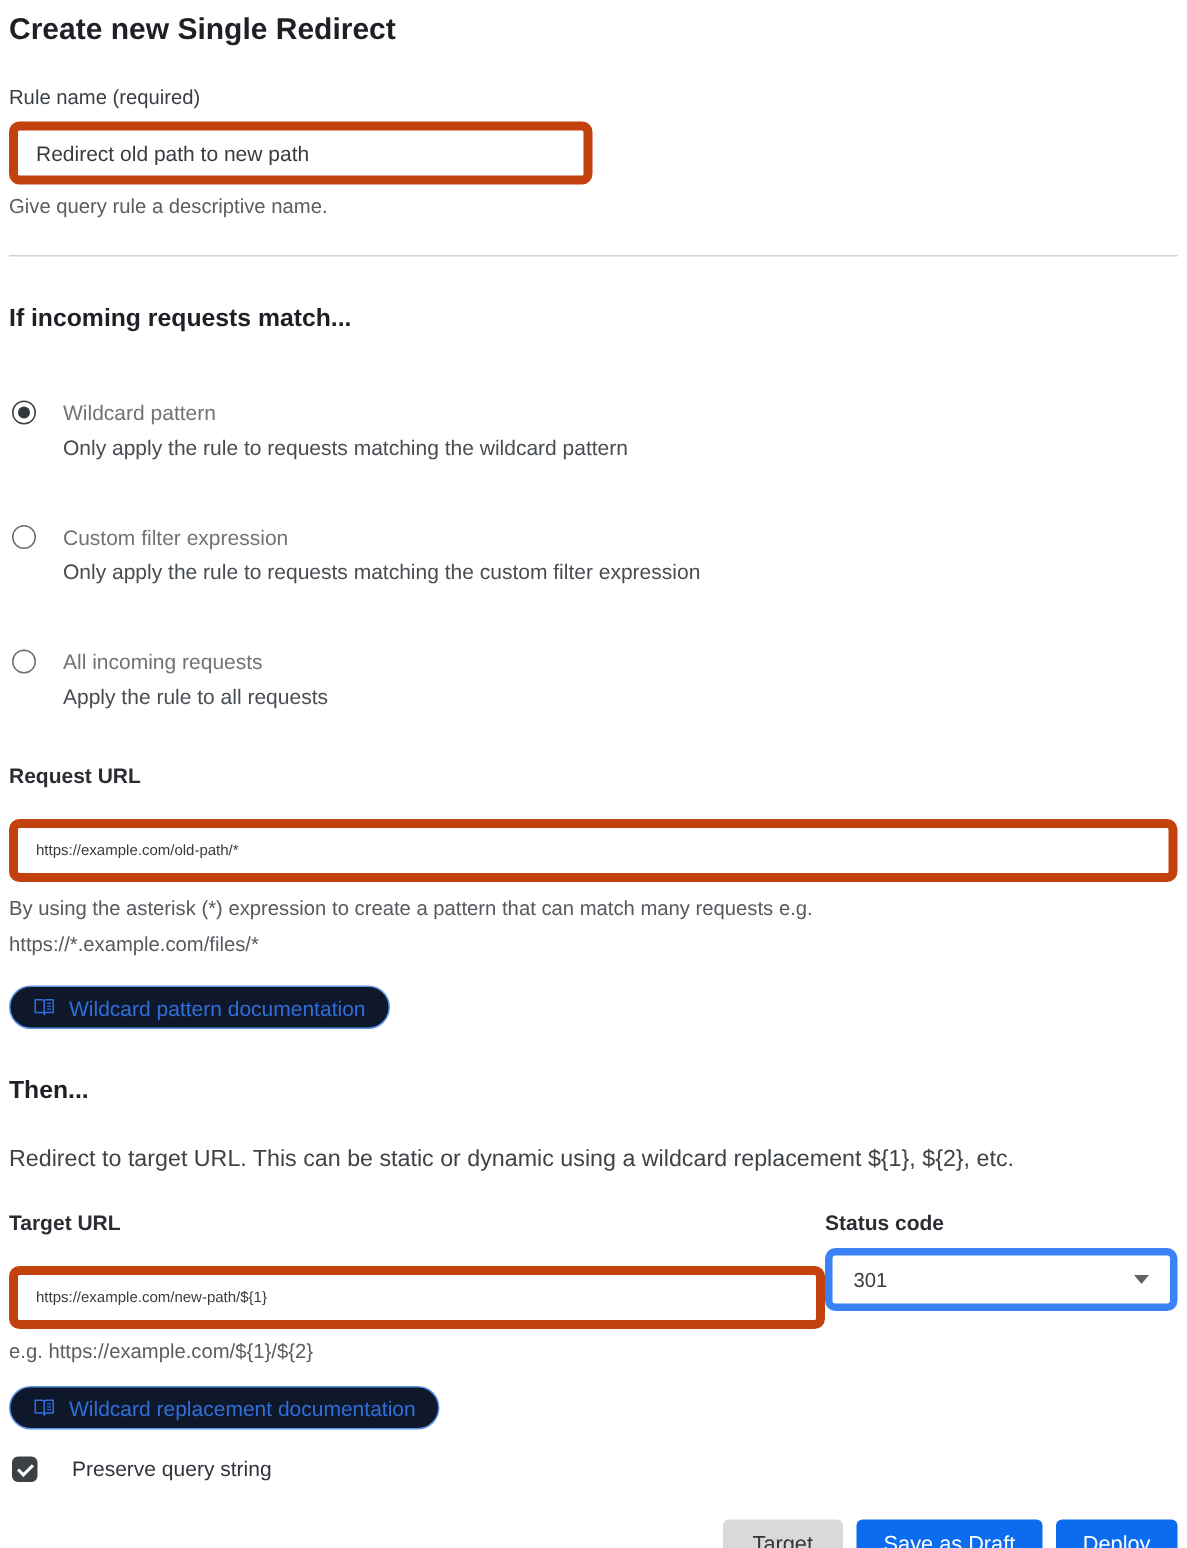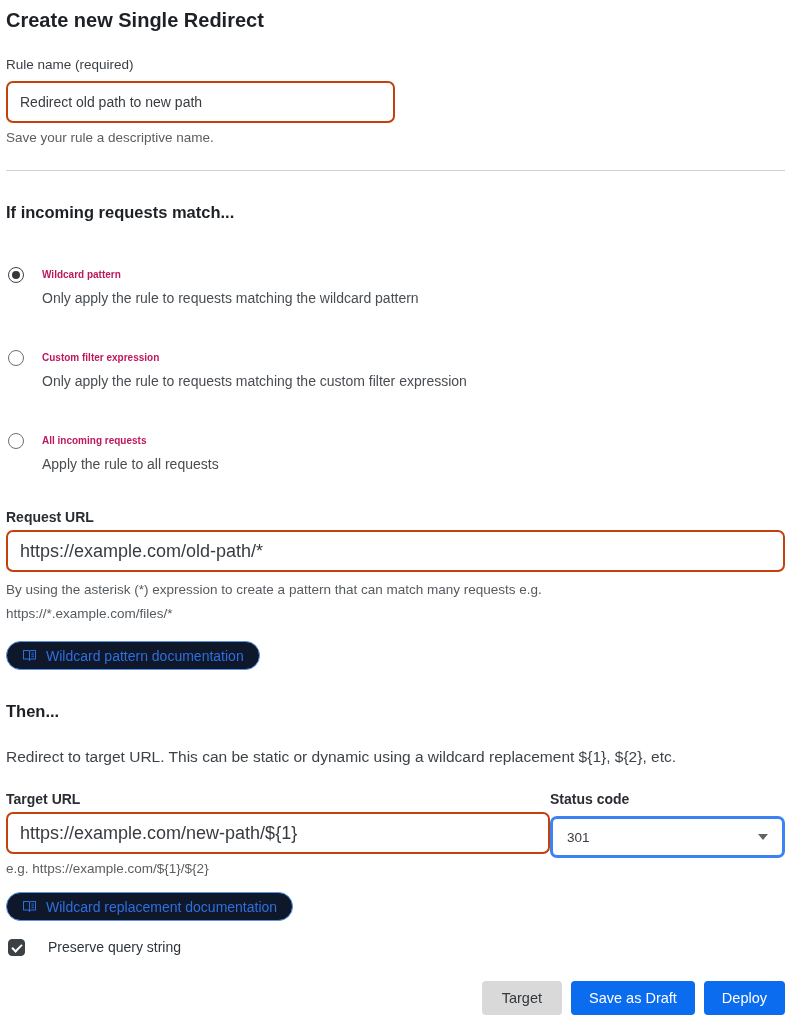--- a/index.html
+++ b/index.html
@@ -15,53 +15,53 @@
     width:791px;height:1032px;
     padding:8px 6px 10px 6px;
     font-family:"Liberation Sans",sans-serif;
     font-size:14px;color:#33383d;
   }
   h1{font-size:20px;font-weight:700;color:#1d2025;margin:0;line-height:24px;}
   h2{font-size:16.5px;font-weight:700;color:#1d2025;margin:30px 0 0;line-height:22px;}
   .lbl{display:block;font-size:13.5px;color:#3a3f45;margin-top:24px;line-height:18px;}
   .lbl-bold{display:block;font-size:14px;font-weight:700;color:#2a2e33;line-height:18px;}
   .text-input{
-    display:block;height:42px;border:2px solid #c2410c;border-radius:7px;
+    display:block;height:42px;border:6px solid #c2410c;border-radius:7px;
     padding:0 12px;font-family:inherit;font-size:14px;color:#383c41;background:#fff;outline:none;
   }
   .rule-input{margin-top:7px;width:389px;}
-  .full-input{margin-top:4px;width:100%;font-size:18px;}
+  .full-input{margin-top:20px;width:100%;font-size:10px;}
   .help{margin-top:6px;font-size:13.5px;color:#5d5d5d;line-height:17px;}
   .help-lines{margin-top:6px;font-size:13.5px;color:#555a5f;line-height:24px;}
   .divider{border:none;border-top:1px solid #d2d2d2;margin:24px 0 0;}
   .radio-group{margin-top:42px;}
   .radio-row{display:flex;align-items:flex-start;margin-bottom:40px;cursor:pointer;}
   .radio-row:last-child{margin-bottom:0;}
   .radio{
     width:16px;height:16px;border-radius:50%;border:1px solid #6e6e6e;
     margin:2px 0 0 2px;flex:none;position:relative;background:#fff;
   }
   .radio.checked{border-color:#3a3f44;}
   .radio.checked::after{content:"";position:absolute;inset:3px;border-radius:50%;background:#34383c;}
   .radio-texts{margin-left:18px;}
-  .radio-label{font-weight:700;font-size:10px;color:#be185d;line-height:20px;}
+  .radio-label{font-weight:400;font-size:14px;color:#737373;line-height:20px;}
   .radio-desc{font-size:14px;color:#484d52;line-height:20px;margin-top:3px;}
   .mt34{margin-top:34px;}
   .doc-btn{
     display:inline-flex;align-items:center;gap:9px;height:29px;padding:0 15px;
     border:1px solid var(--doc-button-border);border-radius:15px;background:#0f172a;
     color:var(--doc-button-blue);font-family:inherit;font-size:14px;margin-top:15px;cursor:pointer;
   }
   .doc-btn svg{flex:none;}
   .then-desc{font-size:15.5px;color:#3e4348;margin:25px 0 0;line-height:19px;}
   .two-col{display:flex;margin-top:24px;}
   .col-target{flex:0 0 544px;}
   .col-status{flex:1;}
   .select-box{
-    height:42px;border:3px solid #3b82f6;border-radius:7px;background:#fff;
+    height:42px;border:5px solid #3b82f6;border-radius:7px;background:#fff;
     display:flex;align-items:center;justify-content:space-between;
     padding:0 14px;font-size:13.5px;color:#383c41;margin-top:8px;cursor:pointer;
   }
   .caret{width:0;height:0;border-left:5px solid transparent;border-right:5px solid transparent;border-top:6px solid #5f6368;}
   .checkbox-row{display:flex;align-items:center;margin-top:17px;cursor:pointer;}
   .checkbox{
     width:17px;height:17px;border-radius:4px;border:1px solid #6e6e6e;background:#fff;
     flex:none;margin-left:2px;position:relative;
   }
   .checkbox.checked{background:var(--selection-dark);border-color:var(--selection-dark);}
@@ -80,21 +80,21 @@
 </style>
 </head>
 <body>
 
 <div>
 
   <h1>Create new Single Redirect</h1>
 
   <label class="lbl">Rule name (required)</label>
   <input class="text-input rule-input" type="text" value="Redirect old path to new path" style="">
-  <div class="help">Save your rule a descriptive name.</div>
+  <div class="help">Give query rule a descriptive name.</div>
 
   <hr class="divider">
 
   <h2>If incoming requests match...</h2>
 
   <div class="radio-group">
     <div class="radio-row">
       <span class="radio checked"></span>
       <div class="radio-texts">
         <div class="radio-label">Wildcard pattern</div>

